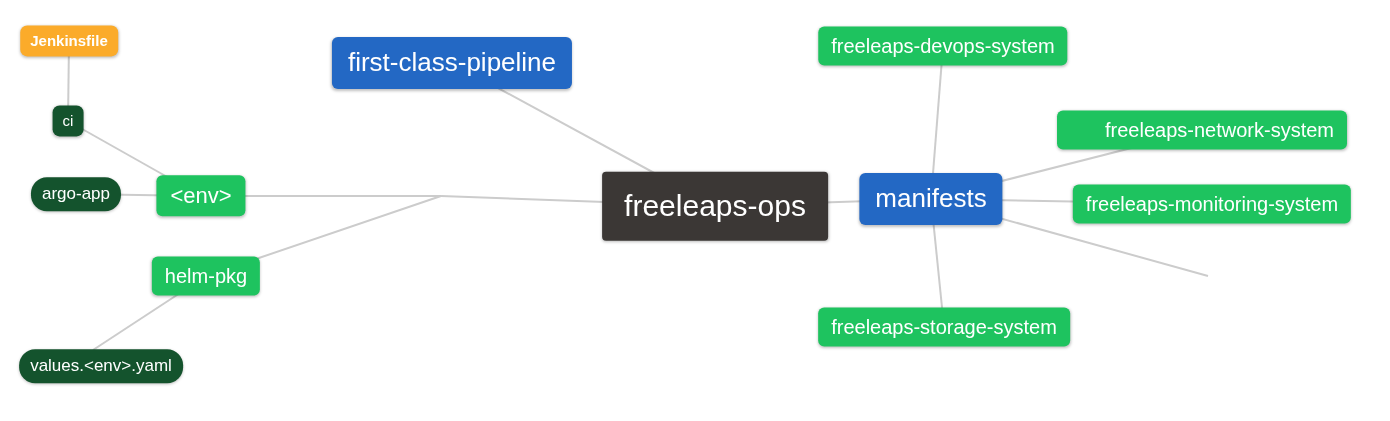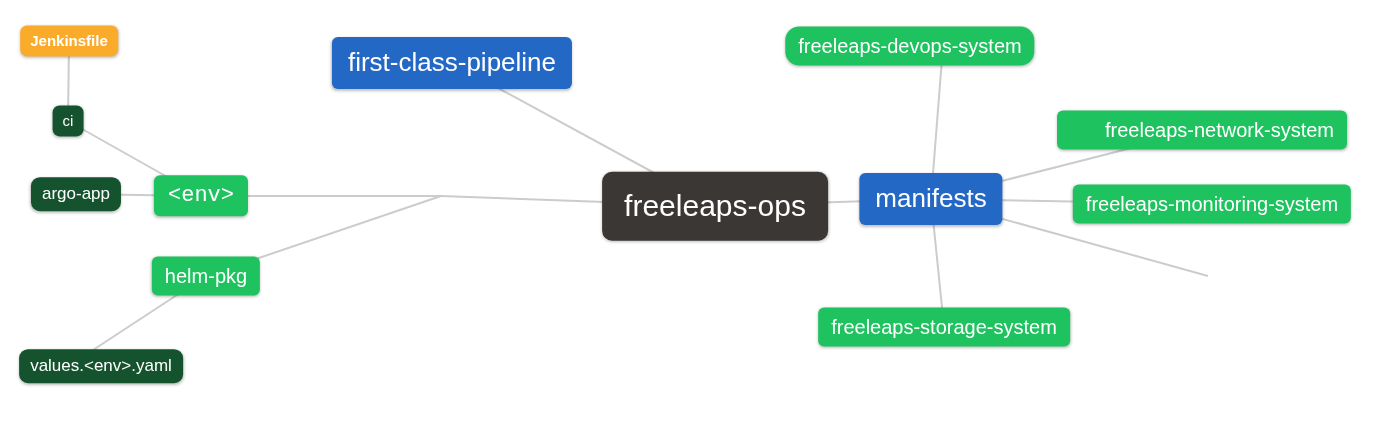--- a/index.html
+++ b/index.html
@@ -25,37 +25,37 @@
     line-height:1.15;
   }
   
   .c-orange{background:#FBAB2A;}
   .c-red{background:#14532d;}
   .c-green{background:#1EC35F;}
   .c-blue{background:#2368C4;}
   .c-dark{background:#3B3735;}
   
   .s-xs{font-size:15px;padding:7px 10px;border-radius:7px;}
-  .s-sm{font-size:17px;padding:7px 11px;border-radius:9px;}
+  .s-sm{font-size:17px;padding:7px 11px;border-radius:16px;}
   .s-md{font-size:20px;padding:8px 13px;}
-  .s-env{font-size:22px;padding:8px 14px;font-family:Liberation Mono, monospace;}
+  .s-env{font-size:22px;padding:8px 14px;}
   .s-lg{font-size:26px;padding:11px 16px;}
-  .s-xl{font-size:30px;padding:17px 22px;border-radius:10px;}
+  .s-xl{font-size:30px;padding:17px 22px;border-radius:4px;}
   
   .p-jenkinsfile{left:69px;top:41px;font-weight:bold;}
   .p-ci{left:68px;top:121px;}
   .p-argo{left:76px;top:194px;}
   .p-env{left:201px;top:196px;}
   .p-helm{left:206px;top:276px;}
   .p-values{left:101px;top:350px;margin-top:16px;}
   .p-pipeline{left:452px;top:63px;text-align:center;}
   .p-service{left:441px;top:196px;}
   .p-ops{left:715px;top:206px;}
   .p-manifests{left:931px;top:199px;}
-  .p-devops{left:910px;top:46px;border-radius:14px;}
+  .p-devops{left:943px;top:46px;}
   .p-network{left:1202px;top:130px;padding-left:48px;}
   .p-monitoring{left:1212px;top:204px;}
   .p-controls{left:1208px;top:276px;}
   .p-storage{left:944px;top:327px;}
 </style>
 </head>
 <body>
 
 <div id="canvas">
 

